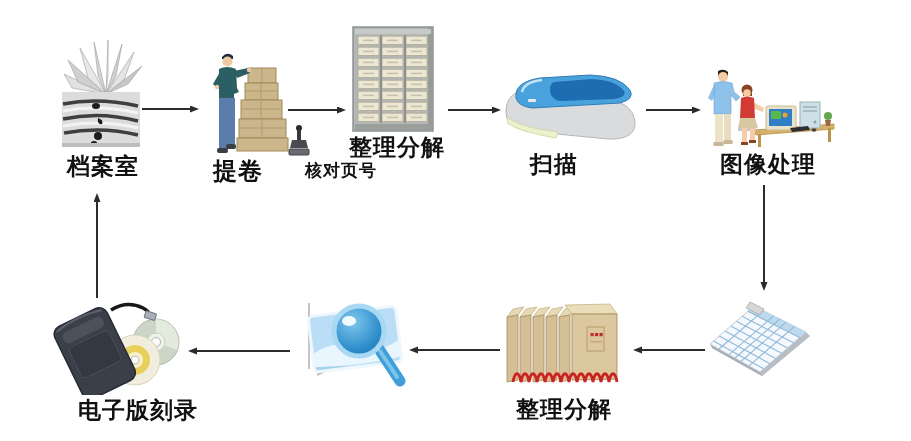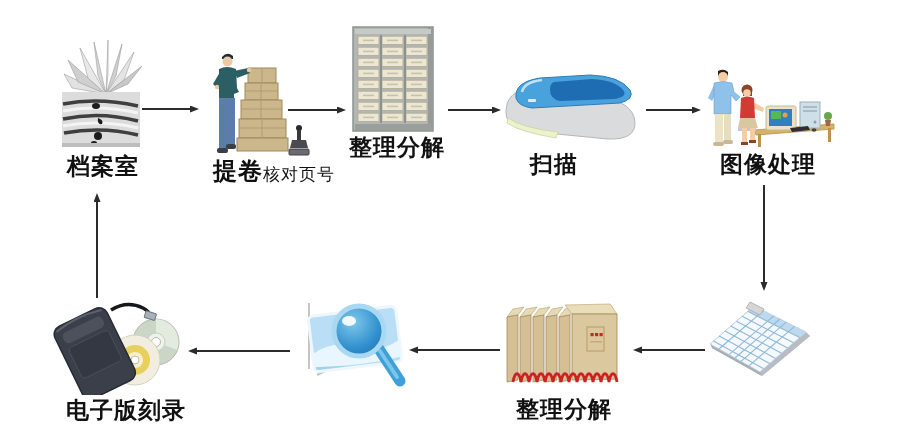--- a/index.html
+++ b/index.html
@@ -6,23 +6,23 @@
   #canvas{
     position:relative;width:911px;height:441px;background:#ffffff;overflow:hidden;
     font-family:"Liberation Sans","DejaVu Sans",sans-serif;
   }
   .node{position:absolute;}
   .icon{position:absolute;}
   .node-label{
     position:absolute;text-align:center;font-weight:700;color:#111111;
     font-size:23px;letter-spacing:1px;white-space:nowrap;line-height:1.1;
   }
-  .label-row{display:inline-flex;align-items:flex-end;letter-spacing:1px;}
+  .label-row{display:inline-flex;align-items:center;letter-spacing:1px;gap:42px;}
   .label-main{font-size:24px;font-weight:700;color:#111111;}
-  .label-sub{font-size:17px;font-weight:400;color:#111111;}
+  .label-sub{font-size:17px;font-weight:700;color:#111111;}
   #arrows{position:absolute;left:0;top:0;pointer-events:none;}
 </style>
 </head>
 <body>
 
 <div id="canvas">
 
   <svg id="arrows" width="911" height="441" viewBox="0 0 911 441">
     <defs>
       <marker id="ah" markerWidth="10" markerHeight="8" refX="0" refY="3.5" orient="auto" markerUnits="userSpaceOnUse">
@@ -278,16 +278,16 @@
       </g>
       <g transform="rotate(-26 40 52)">
         <rect x="12" y="14" width="58" height="80" rx="9" fill="#3b3f49" stroke="#262a32" stroke-width="1.5"></rect>
         <rect x="19" y="22" width="44" height="12" rx="5" fill="#4c515c"></rect>
         <rect x="19" y="38" width="44" height="34" rx="4" fill="#343842" stroke="#4c515c" stroke-width="0.8"></rect>
         <path d="M16,18 Q40,12 66,18" fill="none" stroke="#6a707c" stroke-width="2" opacity="0.7"></path>
       </g>
       <path d="M58,10 Q74,0 90,8 Q98,12 96,18" fill="none" stroke="#17181c" stroke-width="3.5"></path>
       <rect x="92" y="12" width="11" height="7" rx="1" fill="#aab0b8" stroke="#70767e" transform="rotate(18 97 15)"></rect>
     </svg>
-    <div class="node-label" style="left:4px;top:102px;width:140px;">电子版刻录</div>
+    <div class="node-label" style="left:16px;top:102px;width:140px;">电子版刻录</div>
   </div>
 
 </div>
 
 </body></html>

